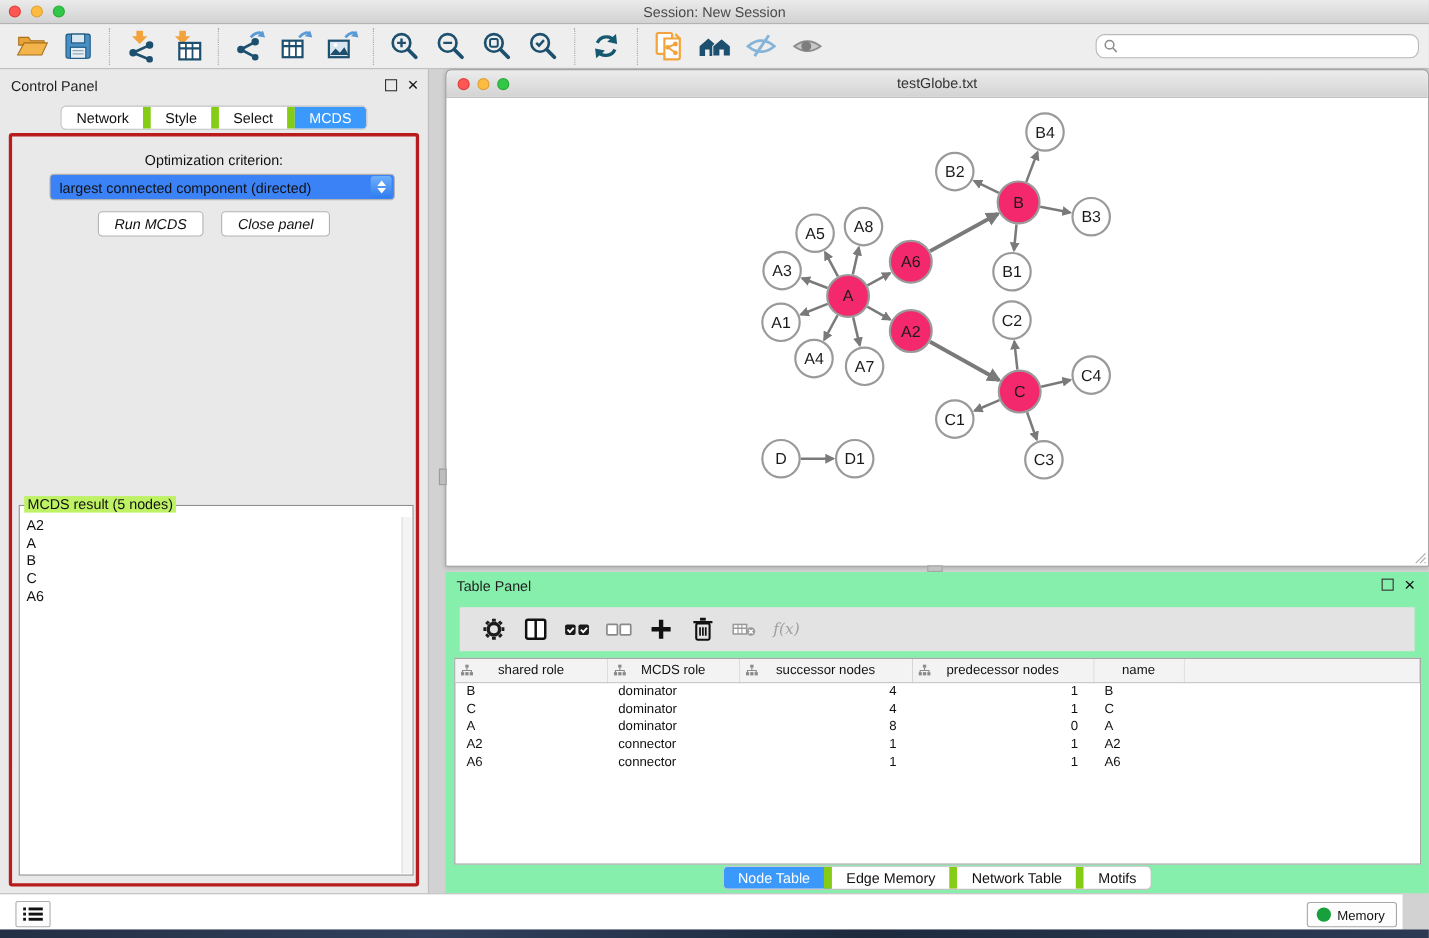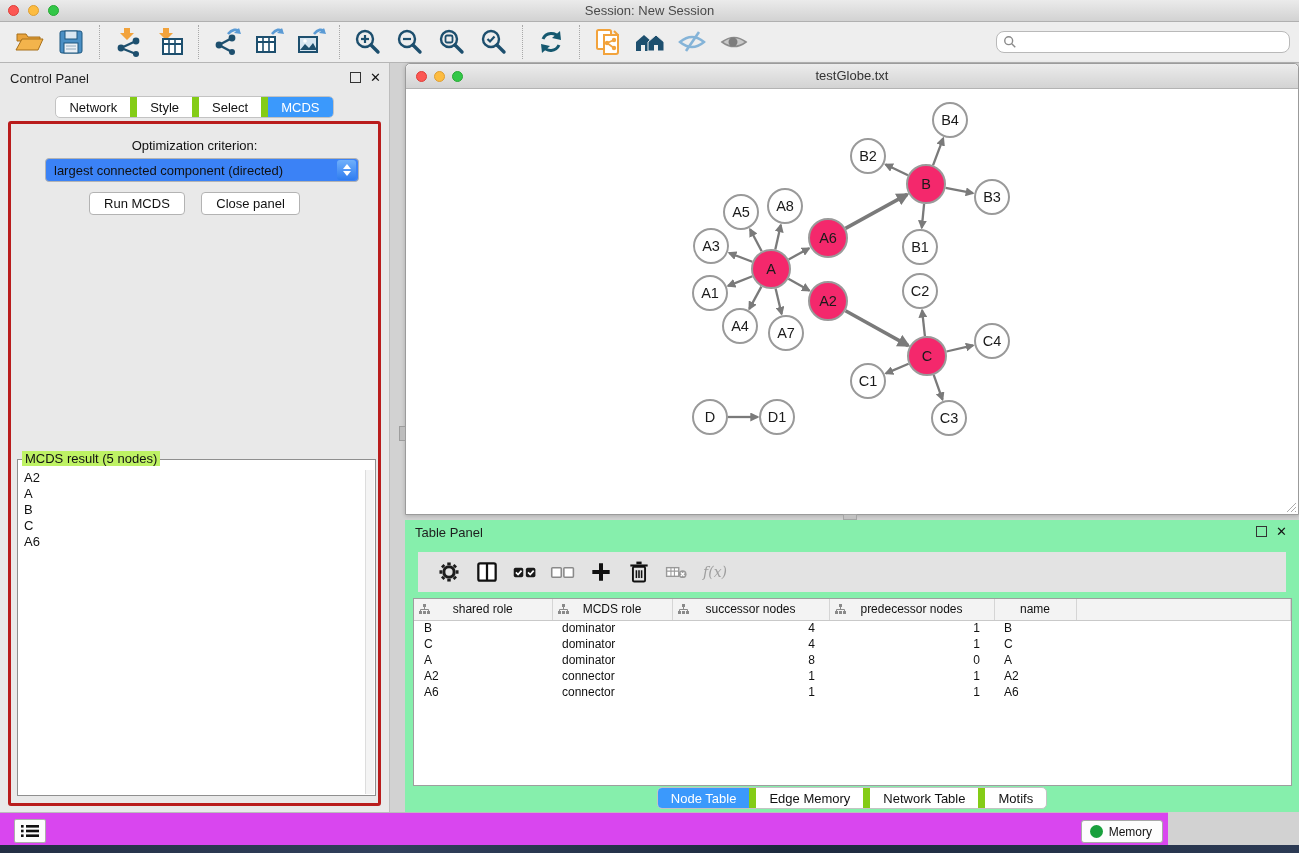--- a/index.html
+++ b/index.html
@@ -46,21 +46,21 @@
   .cp-tabs { position:absolute; left:0; right:0; top:33px; text-align:center; }
   .cp-content { position:absolute; left:8px; right:8px; top:58px; bottom:6px; border:3px solid #b91c1c; border-radius:3px; }
   .opt-label { position:absolute; left:0; right:0; top:14px; text-align:center; font-size:13px; color:#111; }
   .dropdown { position:absolute; left:34px; top:34px; width:314px; height:24px; background:#3b82f6;
     border:1px solid #b3b3b3; border-radius:4px; display:flex; align-items:center; }
   .dropdown .val { flex:1; font-size:13px; color:#111; padding-left:8px; white-space:nowrap; }
   .stepper { width:19px; height:20px; margin-right:2px; border-radius:3px;
     background:linear-gradient(#6fb0fb,#2f7cf0); display:flex; flex-direction:column; align-items:center; justify-content:center; gap:2px; }
   .stepper .up { width:0; height:0; border-left:4px solid transparent; border-right:4px solid transparent; border-bottom:5px solid #fff; }
   .stepper .dn { width:0; height:0; border-left:4px solid transparent; border-right:4px solid transparent; border-top:5px solid #fff; }
-  .cp-buttons { position:absolute; left:0; right:0; top:68px; text-align:center; }
+  .cp-buttons { position:absolute; left:0; right:0; top:68px; text-align:center;font-style:italic; }
   .btn { display:inline-block; background:#fff; border:1px solid #b3b3b3; border-radius:4px;
     font-size:13px; color:#111; padding:3px 14px; margin:0 6px; }
   .fieldset { position:absolute; left:6px; right:2px; top:335px; bottom:7px;
     border:1px solid #8f8f8f; background:#fff; }
   .fieldset .legend { position:absolute; top:-9px; left:4px; background:#bef264; padding:0 3px; font-size:13px; color:#111; }
   .result-list { position:absolute; left:1px; right:11px; top:10px; bottom:1px; overflow:hidden; }
   .result-item { font-size:13px; color:#111; line-height:16px; padding-left:5px; }
   .vtrack { position:absolute; right:1px; top:10px; bottom:1px; width:9px; background:#f4f4f4; border-left:1px solid #ddd; }
 
   
@@ -88,21 +88,21 @@
   table.datatable { border-collapse:collapse; table-layout:fixed; width:100%; }
   table.datatable th { position:relative; height:21px; background:#f3f3f3; border-bottom:1px solid #c9c9c9;
     border-right:1px solid #d5d5d5; font-weight:normal; font-size:12px; color:#111; text-align:center; }
   table.datatable th .hicon { position:absolute; left:5px; top:5px; }
   table.datatable td { height:16px; font-size:12px; color:#111; white-space:nowrap; overflow:hidden; }
   td.al { text-align:left; padding-left:10px; }
   td.ar { text-align:right; padding-right:14px; }
   .tp-tabs { position:absolute; left:0; right:0; top:267px; text-align:center; }
 
   
-  .statusbar { position:absolute; left:0; top:812px; width:1168px; height:33px; background:#d946ef; border-top:1px solid #bcbcbc; }
+  .statusbar { position:absolute; left:0; top:812px; width:1275px; height:33px; background:#ffffff; border-top:1px solid #bcbcbc; }
   .list-btn { position:absolute; left:14px; top:6px; width:32px; height:24px; background:#fdfdfd;
     border:1px solid #adadad; border-radius:2px; display:flex; align-items:center; justify-content:center; }
   .memory-btn { position:absolute; right:5px; top:7px; height:23px; background:#fdfdfd; border:1px solid #a8a8a8;
     border-radius:3px; display:flex; align-items:center; padding:0 10px 0 8px; gap:6px; }
   .memdot { width:13px; height:13px; border-radius:50%; background:#18a03c; }
   .memory-btn .lbl { font-size:12px; color:#111; }
   .deskband { position:absolute; left:0; top:845px; width:1299px; height:8px;
     background:linear-gradient(90deg,#232f44,#31405c 30%,#1d2a3e 60%,#2c3a54); }
 </style>
 </head>

